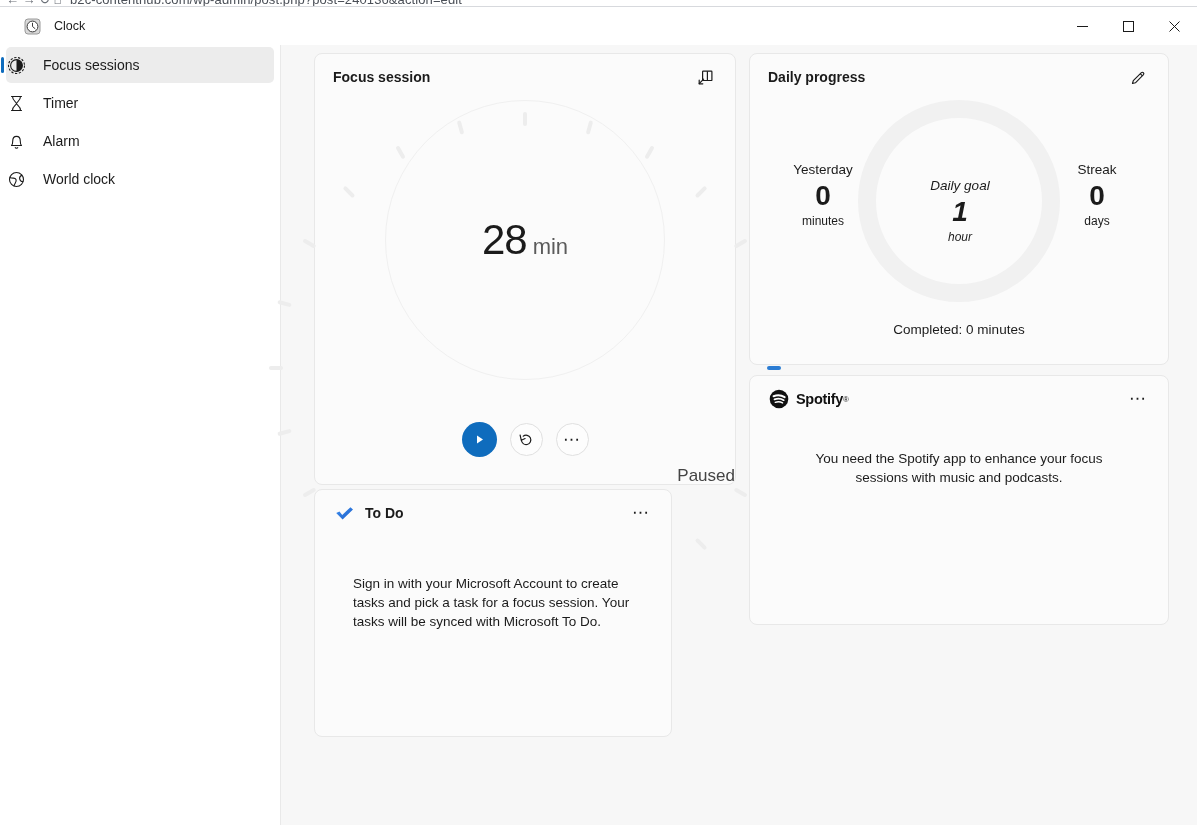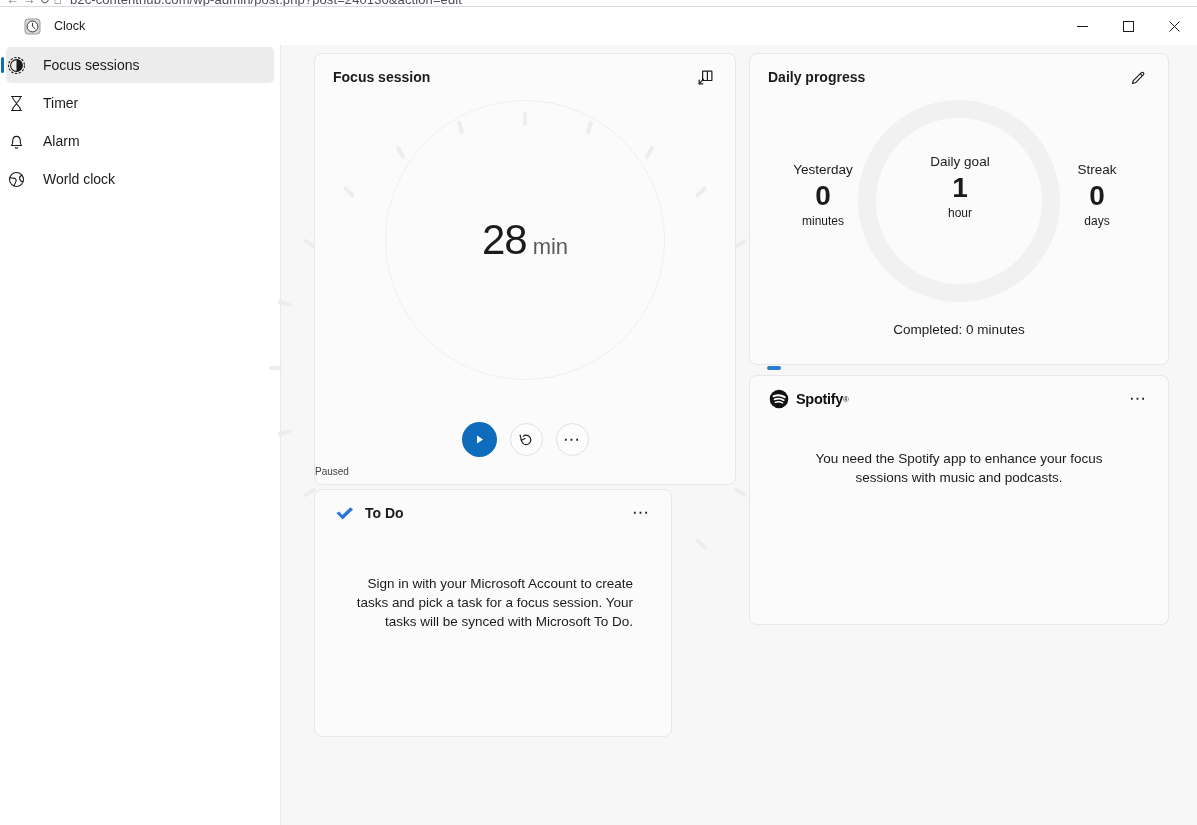--- a/index.html
+++ b/index.html
@@ -233,32 +233,32 @@
     width: 35px; height: 35px;
     border-radius: 50%;
     background: #0f6cbd;
     border: none;
     display: flex; align-items: center; justify-content: center;
     color: #ffffff;
   }
   .status-label {
     position: absolute;
     left: 0; right: 0; top: 412px;
-    text-align: left;
-    font-size: 10px;
+    text-align: right;
+    font-size: 17px;
     color: #444444;
   }
 
   
   #todo-card { left: 33px; top: 444px; width: 358px; height: 248px; }
   .todo-head-icon { width: 22px; height: 22px; margin-right: 10px; display:flex; align-items:center; justify-content:center; }
   .todo-body {
     position: absolute;
     left: 38px; right: 38px; top: 84px;
-    text-align: right;
+    text-align: left;
     font-size: 13.5px;
     line-height: 19px;
     color: #1b1b1b;
   }
 
   
   #daily-card { left: 468px; top: 8px; width: 420px; height: 312px; }
   .ring-wrap {
     position: absolute;
     left: 50%; top: 46px;
@@ -269,21 +269,21 @@
     position: absolute; inset: 0;
     border-radius: 50%;
     border: 18px solid #f1f1f1;
   }
   .stat {
     position: absolute;
     text-align: center;
     width: 130px;
   }
   .stat-yesterday { left: 8px; top: 108px; }
-  .stat-goal { left: 145px; top: 100px; }
+  .stat-goal { left: 145px; top: 124px; font-style: italic; }
   .stat-streak { left: 282px; top: 108px; }
   .stat-label { font-size: 13.5px; color: #1b1b1b; }
   .stat-value { font-size: 28px; font-weight: bold; color: #1b1b1b; margin-top: 2px; line-height: 34px; }
   .stat-unit { font-size: 12px; color: #1b1b1b; margin-top: 1px; }
   .completed {
     position: absolute;
     left: 0; right: 0; top: 268px;
     text-align: center;
     font-size: 13.5px;
     color: #1b1b1b;

